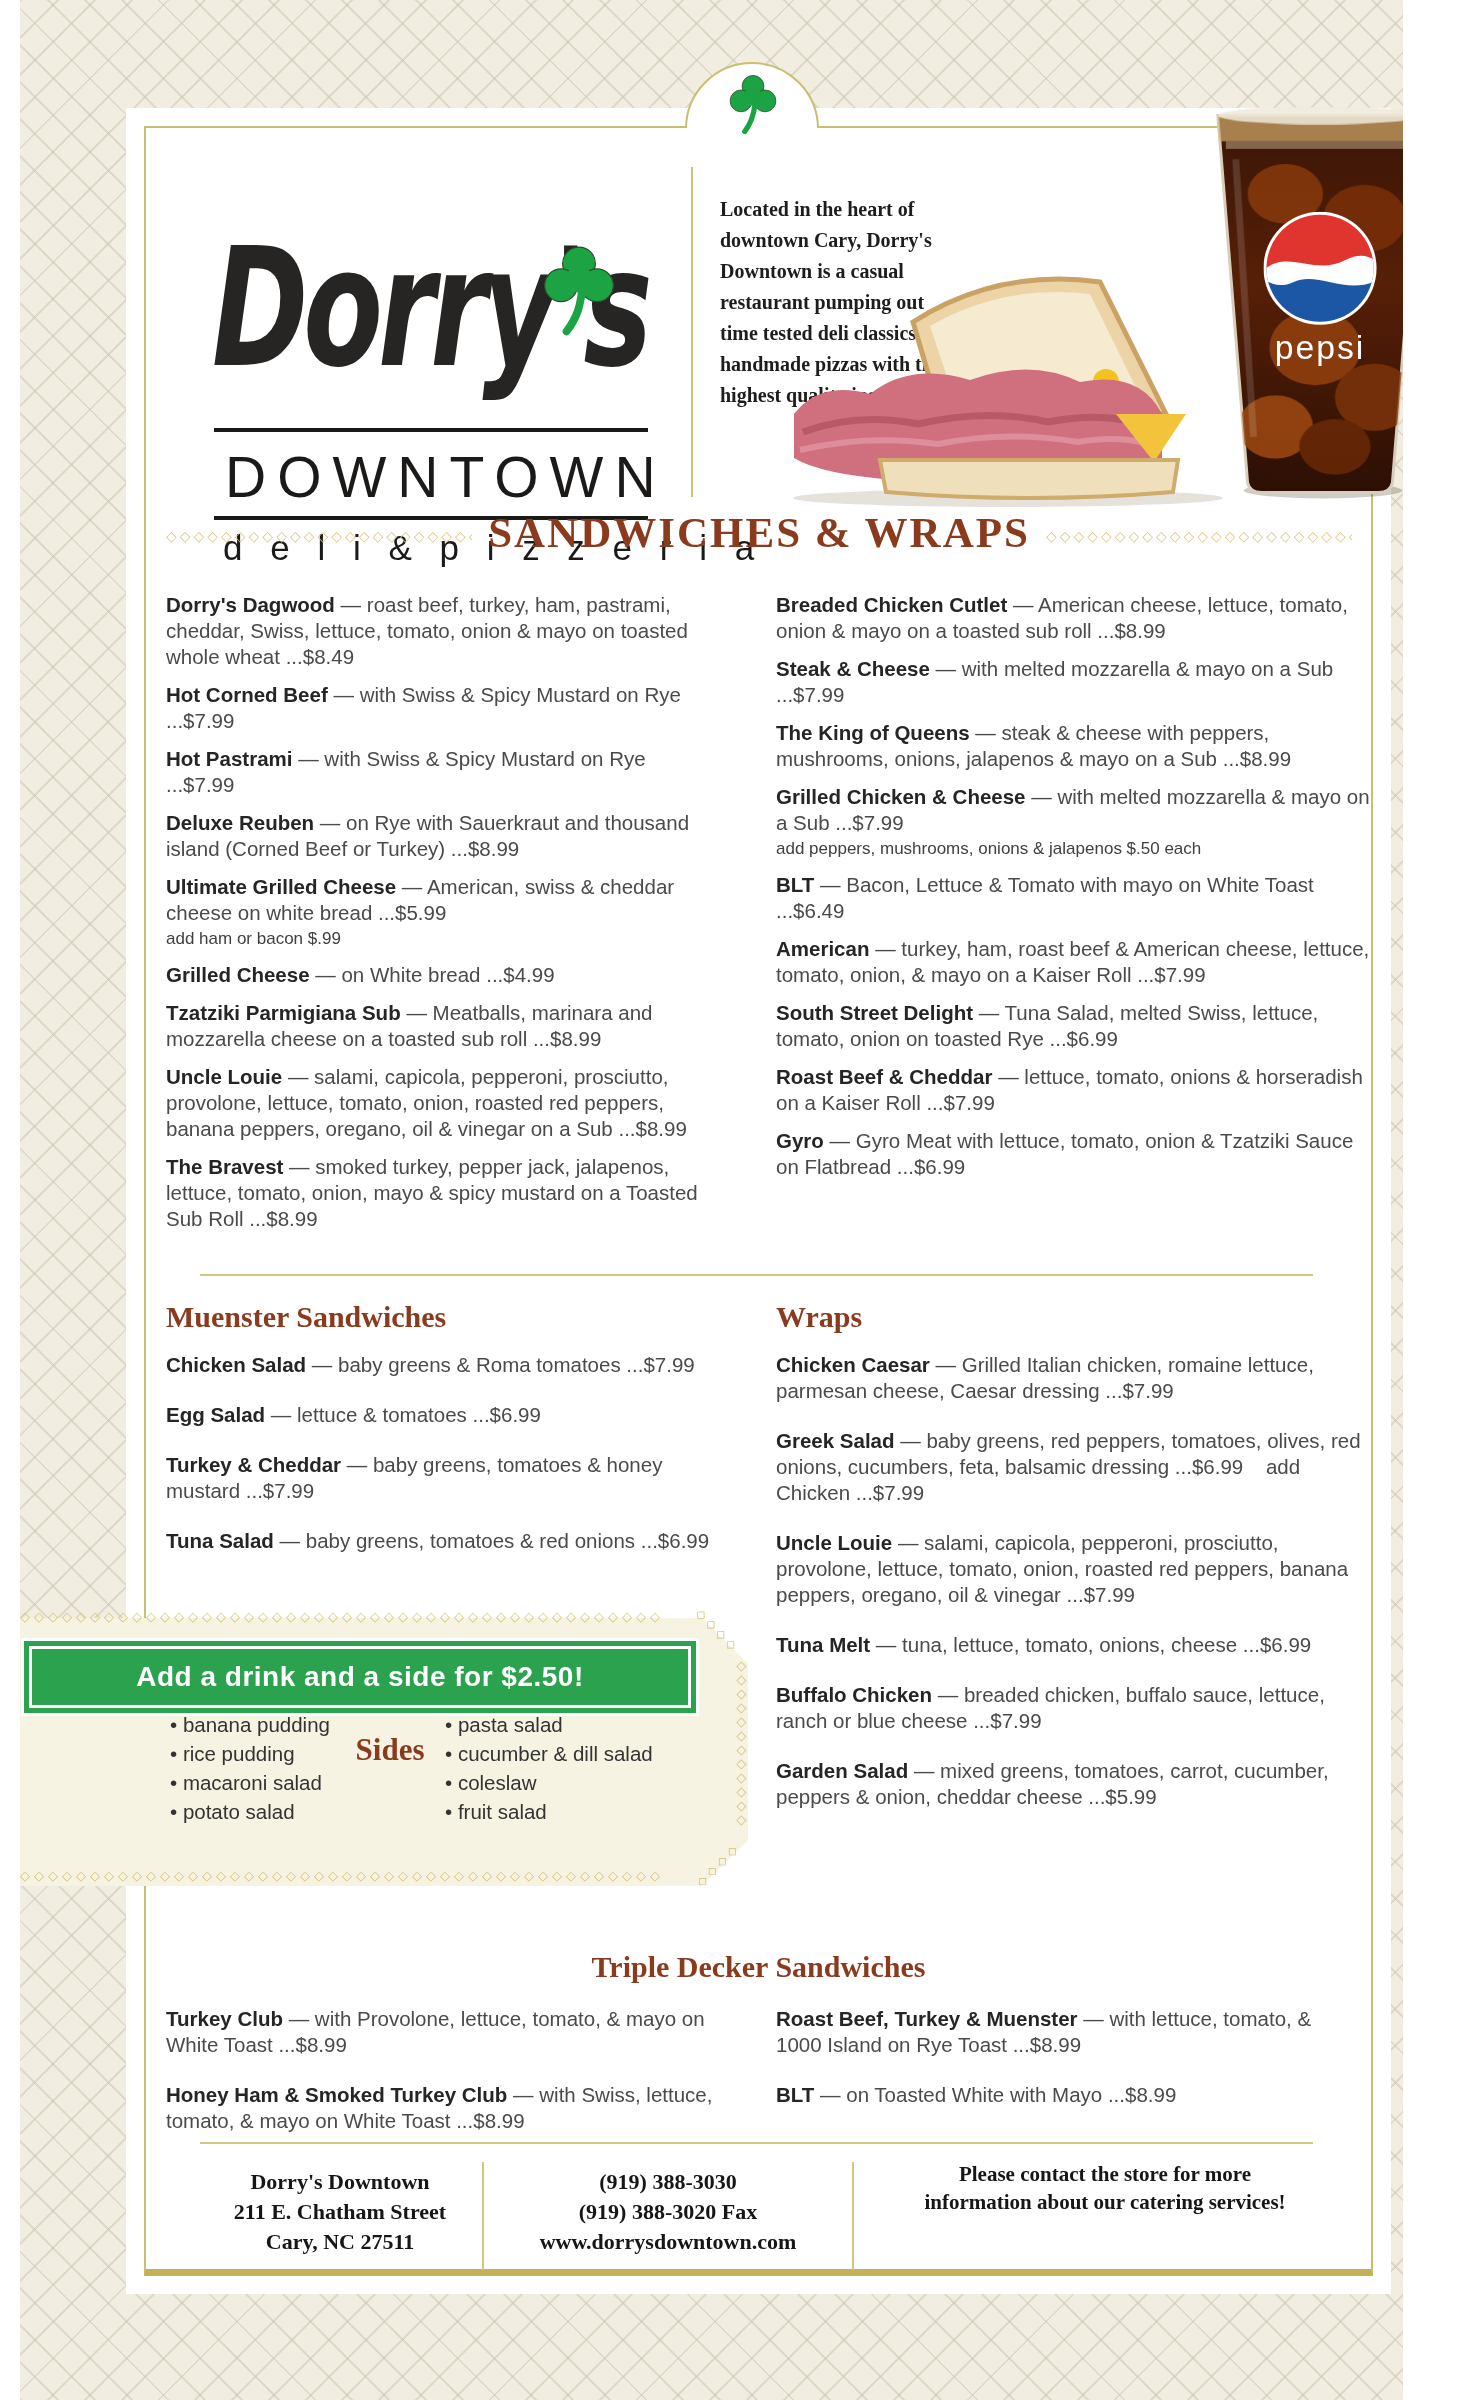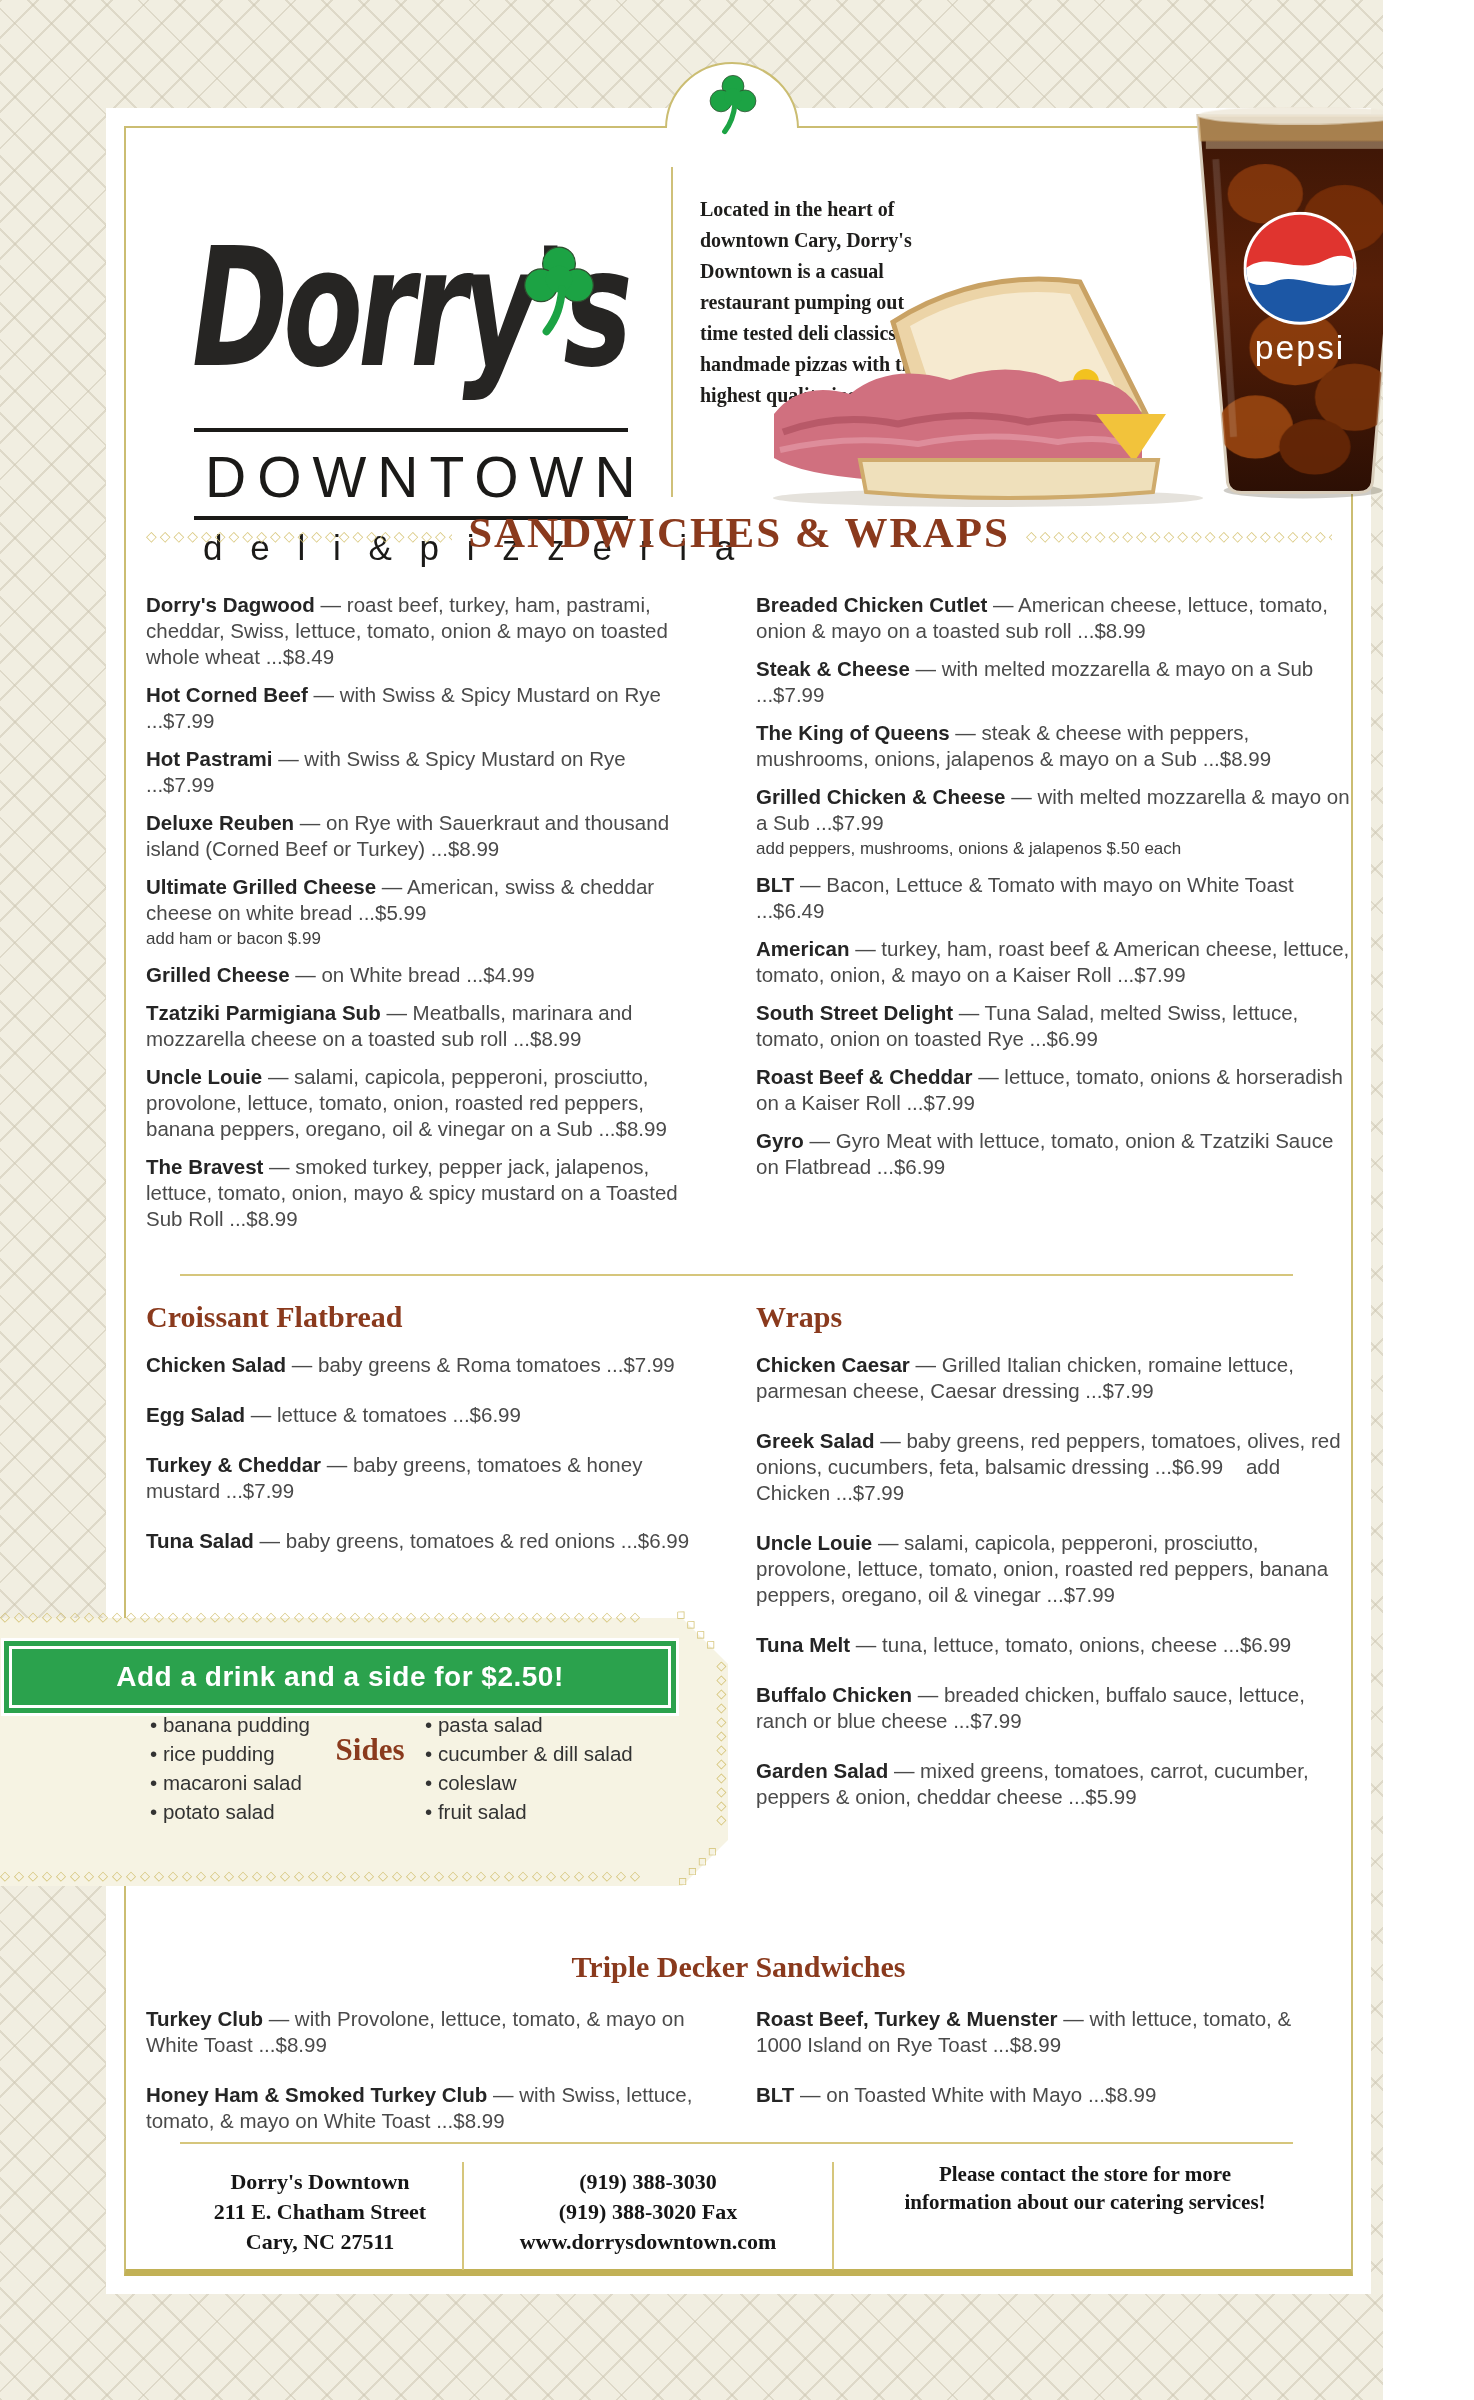--- a/index.html
+++ b/index.html
@@ -3,20 +3,21 @@
 <meta charset="utf-8">
 <style>
   html,body{margin:0;padding:0;}
   .stage{
     position:relative;width:1383px;height:2400px;overflow:hidden;
     background-color:#f1eee1;
     background-image:
       repeating-linear-gradient(45deg, rgba(203,196,176,.5) 0 2px, transparent 2px 26px),
       repeating-linear-gradient(135deg, rgba(203,196,176,.5) 0 2px, transparent 2px 26px);
     font-family:"Liberation Sans", sans-serif;
+    margin-left:20px;
   }
   .abs{position:absolute;}
   .card{position:absolute;left:106px;top:108px;width:1265px;height:2186px;background:#ffffff;}
   .gold-frame{position:absolute;left:18px;top:18px;right:18px;bottom:18px;
     border:2px solid #cbbd72;border-bottom:7px solid #c2b156;}
   .bump-clip{position:absolute;left:664px;top:60px;width:138px;height:68px;overflow:hidden;}
   .bump{width:134px;height:134px;margin:2px 0 0 1px;background:#fff;border:2px solid #cbbd72;border-radius:50%;box-sizing:border-box;}
 
   
   .logo-name{position:absolute;left:192px;top:212px;width:440px;
@@ -205,21 +206,21 @@
 
       <p class="item"><span class="nm">South Street Delight</span> <span class="ds">— Tuna Salad, melted Swiss, lettuce, tomato, onion on toasted Rye ...$6.99</span></p>
 
       <p class="item"><span class="nm">Roast Beef &amp; Cheddar</span> <span class="ds">— lettuce, tomato, onions &amp; horseradish on a Kaiser Roll ...$7.99</span></p>
 
       <p class="item"><span class="nm">Gyro</span> <span class="ds">— Gyro Meat with lettuce, tomato, onion &amp; Tzatziki Sauce on Flatbread ...$6.99</span></p>
     </div>
 
   <div class="hrule" style="left:180px;top:1274px;width:1113px;"></div>
 
-  <div class="sub-title" style="left:146px;top:1300px;">Croissant Flatbread</div>
+  <div class="sub-title" style="left:146px;top:1300px;">Muenster Sandwiches</div>
   <div class="menu-col loose" style="left:146px;top:1352px;width:548px;">
 
       <p class="item"><span class="nm">Chicken Salad</span> <span class="ds">— baby greens &amp; Roma tomatoes ...$7.99</span></p>
 
       <p class="item"><span class="nm">Egg Salad</span> <span class="ds">— lettuce &amp; tomatoes ...$6.99</span></p>
 
       <p class="item"><span class="nm">Turkey &amp; Cheddar</span> <span class="ds">— baby greens, tomatoes &amp; honey mustard ...$7.99</span></p>
 
       <p class="item"><span class="nm">Tuna Salad</span> <span class="ds">— baby greens, tomatoes &amp; red onions ...$6.99</span></p>
     </div>

